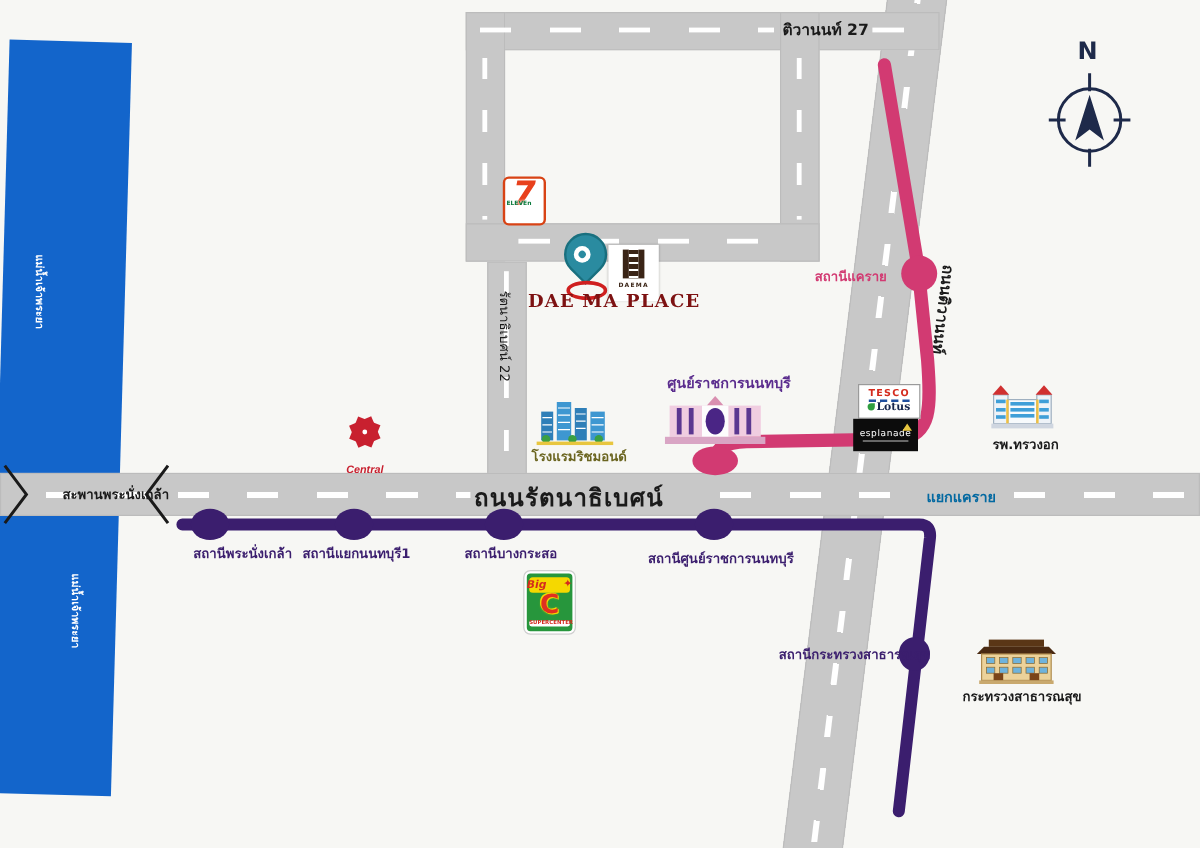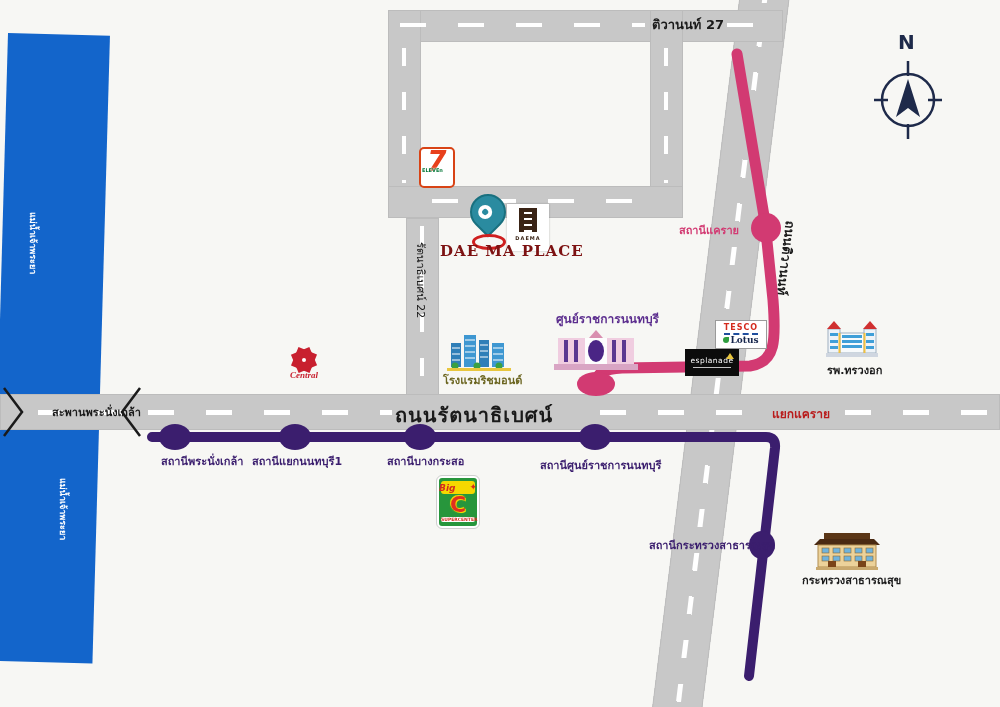--- a/index.html
+++ b/index.html
@@ -29,28 +29,28 @@
        font-size:15px;color:#7d1212;letter-spacing:1px;}
   
   .sev{position:absolute;left:419px;top:147px;width:32px;height:37px;background:#fff;border:2px solid #d84315;border-radius:5px;}
   .sev-7{position:absolute;left:6px;top:-4px;font-size:28px;font-weight:900;color:#e8401c;font-style:italic;}
   .sev-sub{position:absolute;left:1px;top:18px;font-size:5px;font-weight:bold;color:#0a7a3c;text-shadow:0 0 2px #fff,0 0 2px #fff;}
   
   .central{position:absolute;left:284px;top:350px;width:40px;text-align:center;}
   .star8{position:relative;width:20px;height:20px;margin:0 auto;background:#c8202f;transform:rotate(22deg);}
   .star8::before{content:"";position:absolute;inset:0;background:#c8202f;transform:rotate(45deg);}
   .star8::after{content:"";position:absolute;left:8px;top:8px;width:4px;height:4px;background:#fff;border-radius:50%;transform:rotate(-22deg);}
-  .central-txt{font-size:9px;font-weight:bold;font-style:italic;color:#c8202f;font-family:Liberation Serif, serif;margin-top:0;}
+  .central-txt{font-size:9px;font-weight:bold;font-style:italic;color:#c8202f;font-family:Liberation Sans, sans-serif;margin-top:16px;}
   
   .tesco{position:absolute;left:715px;top:320px;width:50px;height:27px;background:#fff;border:1px solid #9a9a9a;
        display:flex;flex-direction:column;align-items:center;justify-content:center;gap:1px;}
   .tesco-top{font-size:8px;font-weight:900;color:#d42b1e;letter-spacing:1px;line-height:8px;border-bottom:2px dashed #1f4e9e;padding-bottom:1px;}
   .tesco-bot{font-size:9px;font-weight:bold;color:#16254c;line-height:9px;font-family:"DejaVu Serif",serif;}
   .tesco-leaf{display:inline-block;width:6px;height:6px;background:#2f9e3f;border-radius:50% 0 50% 50%;margin-right:1px;}
-  .espl{position:absolute;left:685px;top:349px;width:54px;height:27px;background:#0c0c0c;color:#fff;
+  .espl{position:absolute;left:711px;top:349px;width:54px;height:27px;background:#0c0c0c;color:#fff;
        display:flex;flex-direction:column;align-items:center;justify-content:center;}
   .espl-txt{font-size:7.5px;letter-spacing:.5px;line-height:8px;}
   .espl-line{width:70%;border-top:1px solid rgba(255,255,255,.75);margin-top:2px;}
   .espl-tri{position:absolute;right:5px;top:4px;width:0;height:0;border-left:4px solid transparent;border-right:4px solid transparent;border-bottom:6px solid #e8c63f;}
   
   .bigc{position:absolute;left:437px;top:476px;width:42px;height:52px;background:#27963c;border:2px solid #fff;
        outline:1px solid #cfcfcf;border-radius:5px;box-sizing:border-box;display:flex;flex-direction:column;align-items:center;}
   .bigc-band{margin-top:3px;width:34px;height:13px;background:#f5d800;border-radius:3px;display:flex;align-items:center;justify-content:center;gap:14px;}
   .bigc-big{font-size:9px;font-weight:900;font-style:italic;color:#d42b1e;}
   .bigc-star{font-size:9px;color:#d42b1e;line-height:9px;}
@@ -95,21 +95,21 @@
   <div class="dash-v" style="left:664px;top:48px;height:135px;width:4px;"></div>
   <div class="dash-v" style="left:420px;top:226px;height:164px;width:4px;"></div>
 
   <svg class="abs" style="left:0;top:380px;" width="150" height="70" viewBox="0 0 150 70">
     <polyline points="4,8 22,32 4,56" fill="none" stroke="#1a1a1a" stroke-width="2.5"></polyline>
     <polyline points="140,8 122,32 140,56" fill="none" stroke="#1a1a1a" stroke-width="2.5"></polyline>
   </svg>
 
   <div class="lbl" style="left:395px;top:399px;font-size:20px;letter-spacing:1px;">ถนนรัตนาธิเบศน์</div>
   <div class="lbl" style="left:52px;top:403px;font-size:11px;">สะพานพระนั่งเกล้า</div>
-  <div class="lbl" style="left:772px;top:404px;font-size:12px;color:#b91c1c;">แยกแคราย</div>
+  <div class="lbl" style="left:772px;top:404px;font-size:12px;color:#0369a1;">แยกแคราย</div>
   <div class="lbl" style="left:652px;top:14px;font-size:13px;">ติวานนท์ 27</div>
   <div class="lbl" style="left:801px;top:222px;font-size:13px;transform-origin:left top;transform:rotate(97deg);">ถนนติวานนท์</div>
   <div class="lbl vert" style="left:430px;top:242px;font-size:11px;font-weight:normal;">รัตนาธิเบศน์ 22</div>
 
   <svg class="abs" style="left:0;top:0;" width="1000" height="707" viewBox="0 0 1000 707" pointer-events="none">
     <path d="M737,54 L765,222 L773,300 C776,340 776,362 750,366 L622,368 C602,369 597,374 596,382" fill="none" stroke="#d23a72" stroke-width="11" stroke-linecap="round" stroke-linejoin="round"></path>
     <circle cx="766" cy="228" r="15" fill="#d23a72"></circle>
     <ellipse cx="596" cy="384" rx="19" ry="12" fill="#d23a72"></ellipse>
   </svg>
 

